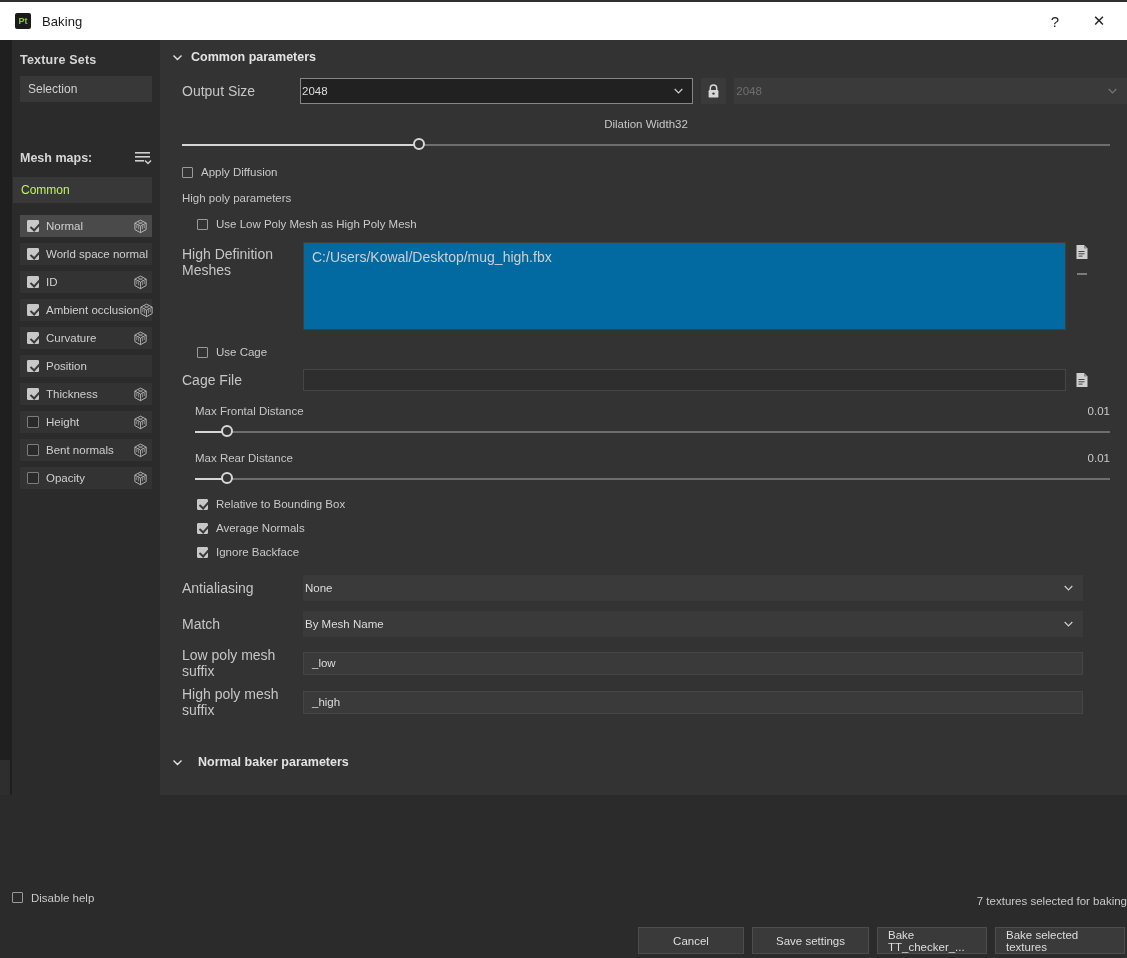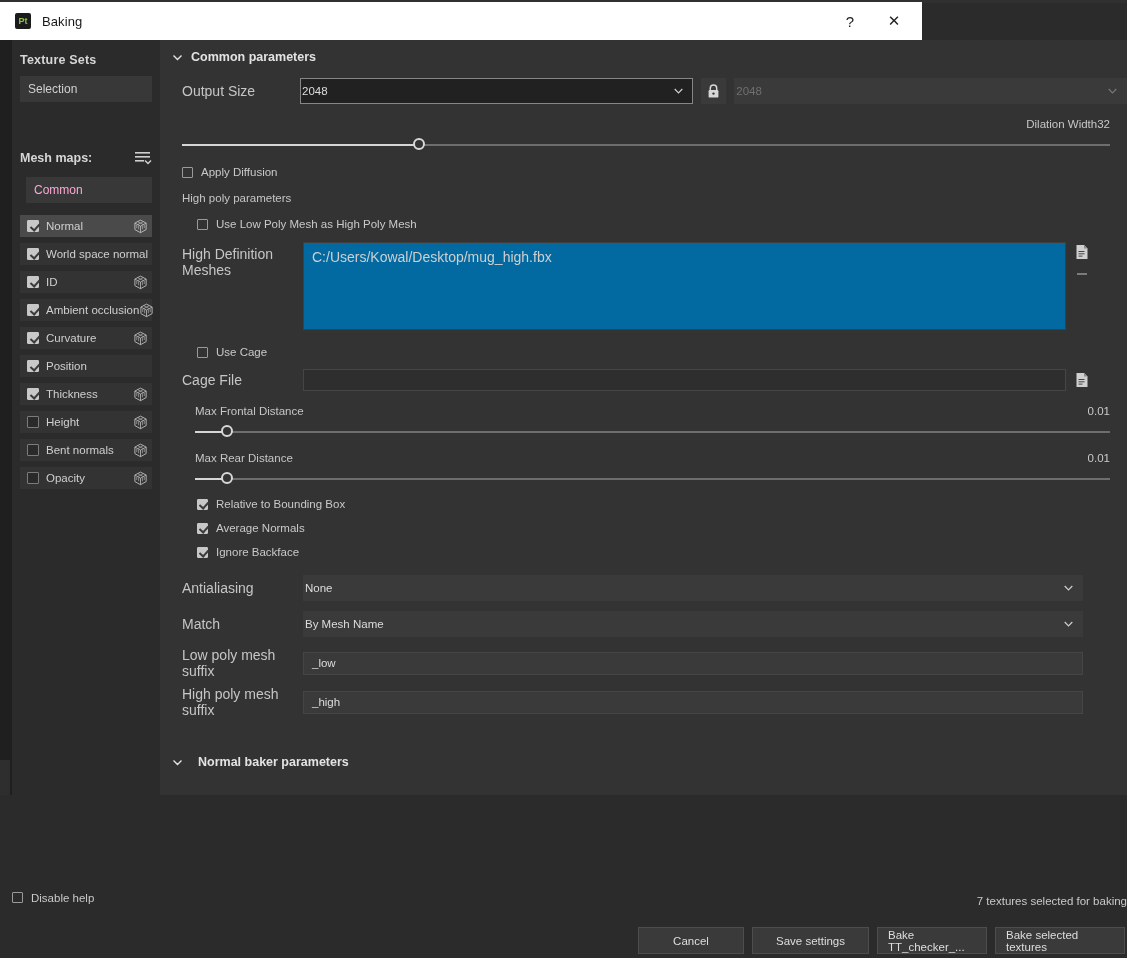--- a/index.html
+++ b/index.html
@@ -9,21 +9,21 @@
     font-family: "Liberation Sans", sans-serif;
     overflow: hidden;
   }
   #root { position: relative; width: 1127px; height: 958px; background: #2b2b2b; }
 
   
   .bg-artifact { position: absolute; background: #232323; }
 
   
   .titlebar {
-    position: absolute; left: 0; top: 2px; width: 922px; height: 38px;
+    position: absolute; left: 0; top: 2px; width: 1127px; height: 38px;
     background: #ffffff; display: flex; align-items: center; padding: 0 6px;
   }
   .app-badge {
     width: 16px; height: 16px; background: #1b1b1b; border-radius: 2px;
     margin-left: 9px; margin-right: 11px; display: flex; align-items: center;
     justify-content: center; color: #8ec63f; font-size: 9px; font-weight: bold;
     line-height: 1; font-family: "Liberation Sans", sans-serif;
   }
   .title-text { color: #1a1a1a; font-size: 13px; letter-spacing: .1px; }
   .tb-spacer { flex: 1; }
@@ -48,23 +48,23 @@
     color: #d0d0d0; font-size: 12px; cursor: pointer;
   }
   .meshmaps-head {
     display: flex; align-items: center; padding: 0 8px 0 8px;
     margin-top: 46px; height: 20px;
   }
   .meshmaps-head .lbl { color: #d6d6d6; font-size: 12.5px; font-weight: bold; flex: 1; }
   .ham-icon { width: 18px; height: 16px; cursor: pointer; }
 
   .common-tab {
-    margin: 9px 8px 0 14px; height: 26px; background: #383838;
+    margin: 9px 8px 0 1px; height: 26px; background: #383838;
     display: flex; align-items: center; padding: 0 8px;
-    color: #f9a8d4; font-size: 12px; cursor: pointer;
+    color: #bef264; font-size: 12px; cursor: pointer;
   }
   .map-list { margin: 12px 8px 0 8px; }
   .map-row {
     height: 22px; background: #333333; margin-bottom: 6px;
     display: flex; align-items: center; padding: 0 4px 0 7px; cursor: pointer;
   }
   .map-row.sel { background: #4a4a4a; }
   .map-row .mlabel { color: #cfcfcf; font-size: 11.5px; flex: 1; white-space: nowrap; }
   .cbx {
     width: 12px; height: 12px; border: 1px solid #7c7c7c; background: #2a2a2a;
@@ -317,21 +317,21 @@
       </div>
       <div class="select disabled" style="width:401px;margin-left:8px;">
         <span>2048</span>
         <svg class="arrow" viewBox="0 0 9 6">
           <path d="M0.7 1 L4.5 4.8 L8.3 1" stroke="#777" stroke-width="1.2" fill="none"></path>
         </svg>
       </div>
     </div>
 
     <div style="margin:14px 17px 0 22px;">
-      <div class="row" style="justify-content:flex-end;">
+      <div class="row" style="justify-content:center;">
         <span class="plain-lbl">Dilation Width</span>
         <span class="val-right">32</span>
       </div>
       <div class="slider-wrap" style="margin-top:8px;">
         <div class="slider-track"></div>
         <div class="slider-fill" id="dil-fill" style="width: 25.5%;"></div>
         <div class="slider-knob" id="dil-knob" style="left: 25.5%;"></div>
       </div>
     </div>
 

